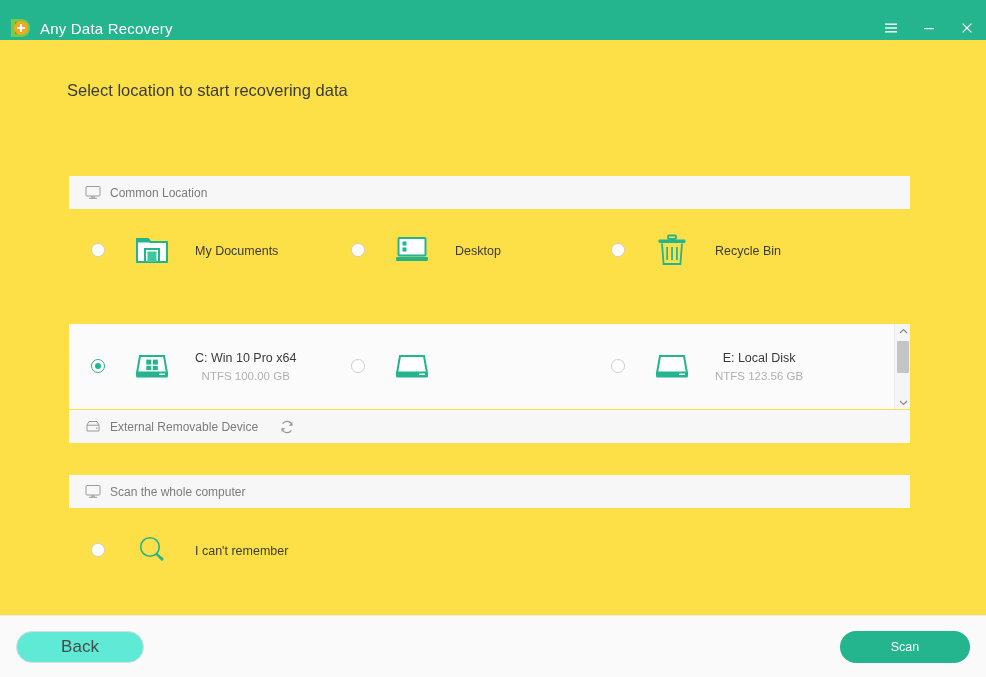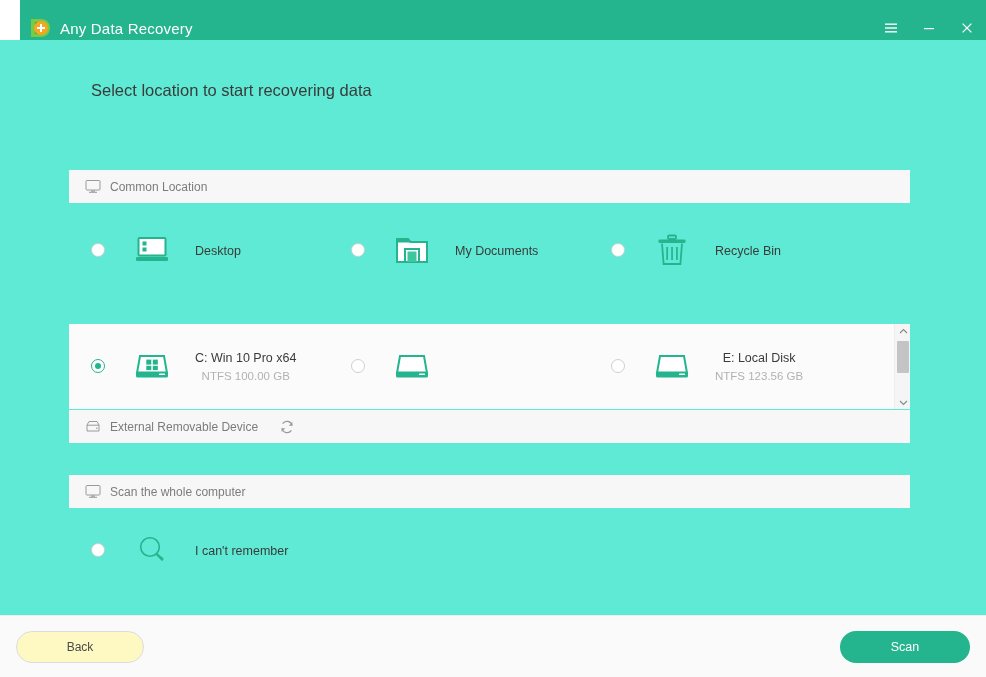--- a/index.html
+++ b/index.html
@@ -19,21 +19,20 @@
 
   
   .titlebar {
     height: 40px;
     background: #24b48e;
     display: flex;
     align-items: center;
     padding: 16px 0 0 8px;
     flex: 0 0 40px;
     position: relative;
-    margin-left: 20px;
   }
   .logo {
     width: 24px; height: 24px;
     position: relative;
     flex: 0 0 24px;
     margin-right: 8px;
   }
   .app-title {
     color: #ffffff;
     font-size: 15px;
@@ -51,22 +50,22 @@
     display: flex; align-items: center; justify-content: center;
     color: #ffffff;
     cursor: pointer;
   }
   .win-btn svg { display: block; }
 
   
   .content {
     flex: 1 1 auto;
     position: relative;
-    background: #5eead4;
-    padding: 0 60px;
+    background: #fde047;
+    padding: 0 36px;
   }
   .page-title {
     font-size: 16.5px;
     color: #3b3b3b;
     margin-top: 41px;
     margin-left: 31px;
     font-weight: 400;
   }
 
   .section-bar {
@@ -192,23 +191,23 @@
     border-top: 1px solid #ececec;
     display: flex;
     align-items: center;
     padding: 0 16px;
     position: relative;
   }
   .btn-back {
     width: 128px; height: 32px;
     border: 1px solid #dcdcdc;
     border-radius: 16px;
-    background: #fef9c3;
+    background: #5eead4;
     color: #4a4a4a;
-    font-size: 12px;
+    font-size: 17px;
     font-family: "Liberation Sans", sans-serif;
     cursor: pointer;
   }
   .btn-scan {
     position: absolute;
     right: 16px;
     width: 130px; height: 32px;
     border: none;
     border-radius: 16px;
     background: #24b48e;
@@ -252,60 +251,60 @@
           <path d="M2.6 2.6 L11.4 11.4 M11.4 2.6 L2.6 11.4" stroke="#ffffff" stroke-width="1.3" fill="none"></path>
         </svg>
       </div>
     </div>
   </div>
 
   <div class="content">
 
     <div class="page-title">Select location to start recovering data</div>
 
-    <div class="section-bar" style="top:130px">
+    <div class="section-bar" style="top:136px">
       <span>
         <svg class="sec-icon" viewBox="0 0 16 15">
           <rect x="1" y="1.5" width="14" height="9.5" rx="1" fill="none" stroke="#9a9a9a" stroke-width="1"></rect>
           <rect x="6" y="11.5" width="4" height="1.2" fill="#9a9a9a"></rect>
           <rect x="4" y="12.8" width="8" height="1" fill="#9a9a9a"></rect>
         </svg>
       </span>
       <span class="sec-label">Common Location</span>
     </div>
 
     <div class="items-row" style="top:190px">
+
+      <div class="item">
+        <span class="radio"></span>
+        <span class="item-icon">
+          <svg width="34" height="30" viewBox="0 0 34 30">
+            <path d="M2 4 H13 L15.5 7 H32 V27 H2 Z" fill="#ffffff" stroke="#24b48e" stroke-width="2"></path>
+            <path d="M3 5 H13 L15 7.6 H3 Z" fill="#24b48e"></path>
+            <rect x="10" y="14" width="14" height="13" fill="#ffffff" stroke="#24b48e" stroke-width="2"></rect>
+            <rect x="12.5" y="16.5" width="9" height="10.5" fill="#3dc79f"></rect>
+          </svg>
+        </span>
+        <span class="item-text">
+          <span class="item-name">My Documents</span>
+        </span>
+      </div>
 
       <div class="item">
         <span class="radio"></span>
         <span class="item-icon">
           <svg width="34" height="28" viewBox="0 0 34 28">
             <rect x="3.5" y="2" width="27" height="17.5" rx="1" fill="#ffffff" stroke="#24b48e" stroke-width="2"></rect>
             <rect x="7.5" y="5.5" width="4" height="4" fill="#24b48e"></rect>
             <rect x="7.5" y="11.5" width="4" height="4" fill="#24b48e"></rect>
             <rect x="1" y="21" width="32" height="4" rx="1.2" fill="#24b48e"></rect>
           </svg>
         </span>
         <span class="item-text">
           <span class="item-name">Desktop</span>
-        </span>
-      </div>
-
-      <div class="item">
-        <span class="radio"></span>
-        <span class="item-icon">
-          <svg width="34" height="30" viewBox="0 0 34 30">
-            <path d="M2 4 H13 L15.5 7 H32 V27 H2 Z" fill="#ffffff" stroke="#24b48e" stroke-width="2"></path>
-            <path d="M3 5 H13 L15 7.6 H3 Z" fill="#24b48e"></path>
-            <rect x="10" y="14" width="14" height="13" fill="#ffffff" stroke="#24b48e" stroke-width="2"></rect>
-            <rect x="12.5" y="16.5" width="9" height="10.5" fill="#3dc79f"></rect>
-          </svg>
-        </span>
-        <span class="item-text">
-          <span class="item-name">My Documents</span>
         </span>
       </div>
 
       <div class="item">
         <span class="radio"></span>
         <span class="item-icon">
           <svg width="30" height="32" viewBox="0 0 30 32">
             <rect x="11" y="1.5" width="8" height="3.5" rx="1" fill="none" stroke="#24b48e" stroke-width="1.8"></rect>
             <rect x="1.5" y="5.5" width="27" height="3.6" rx="1.3" fill="#24b48e"></rect>
             <path d="M5 9.5 L6.6 30 H23.4 L25 9.5" fill="none" stroke="#24b48e" stroke-width="1.8"></path>

